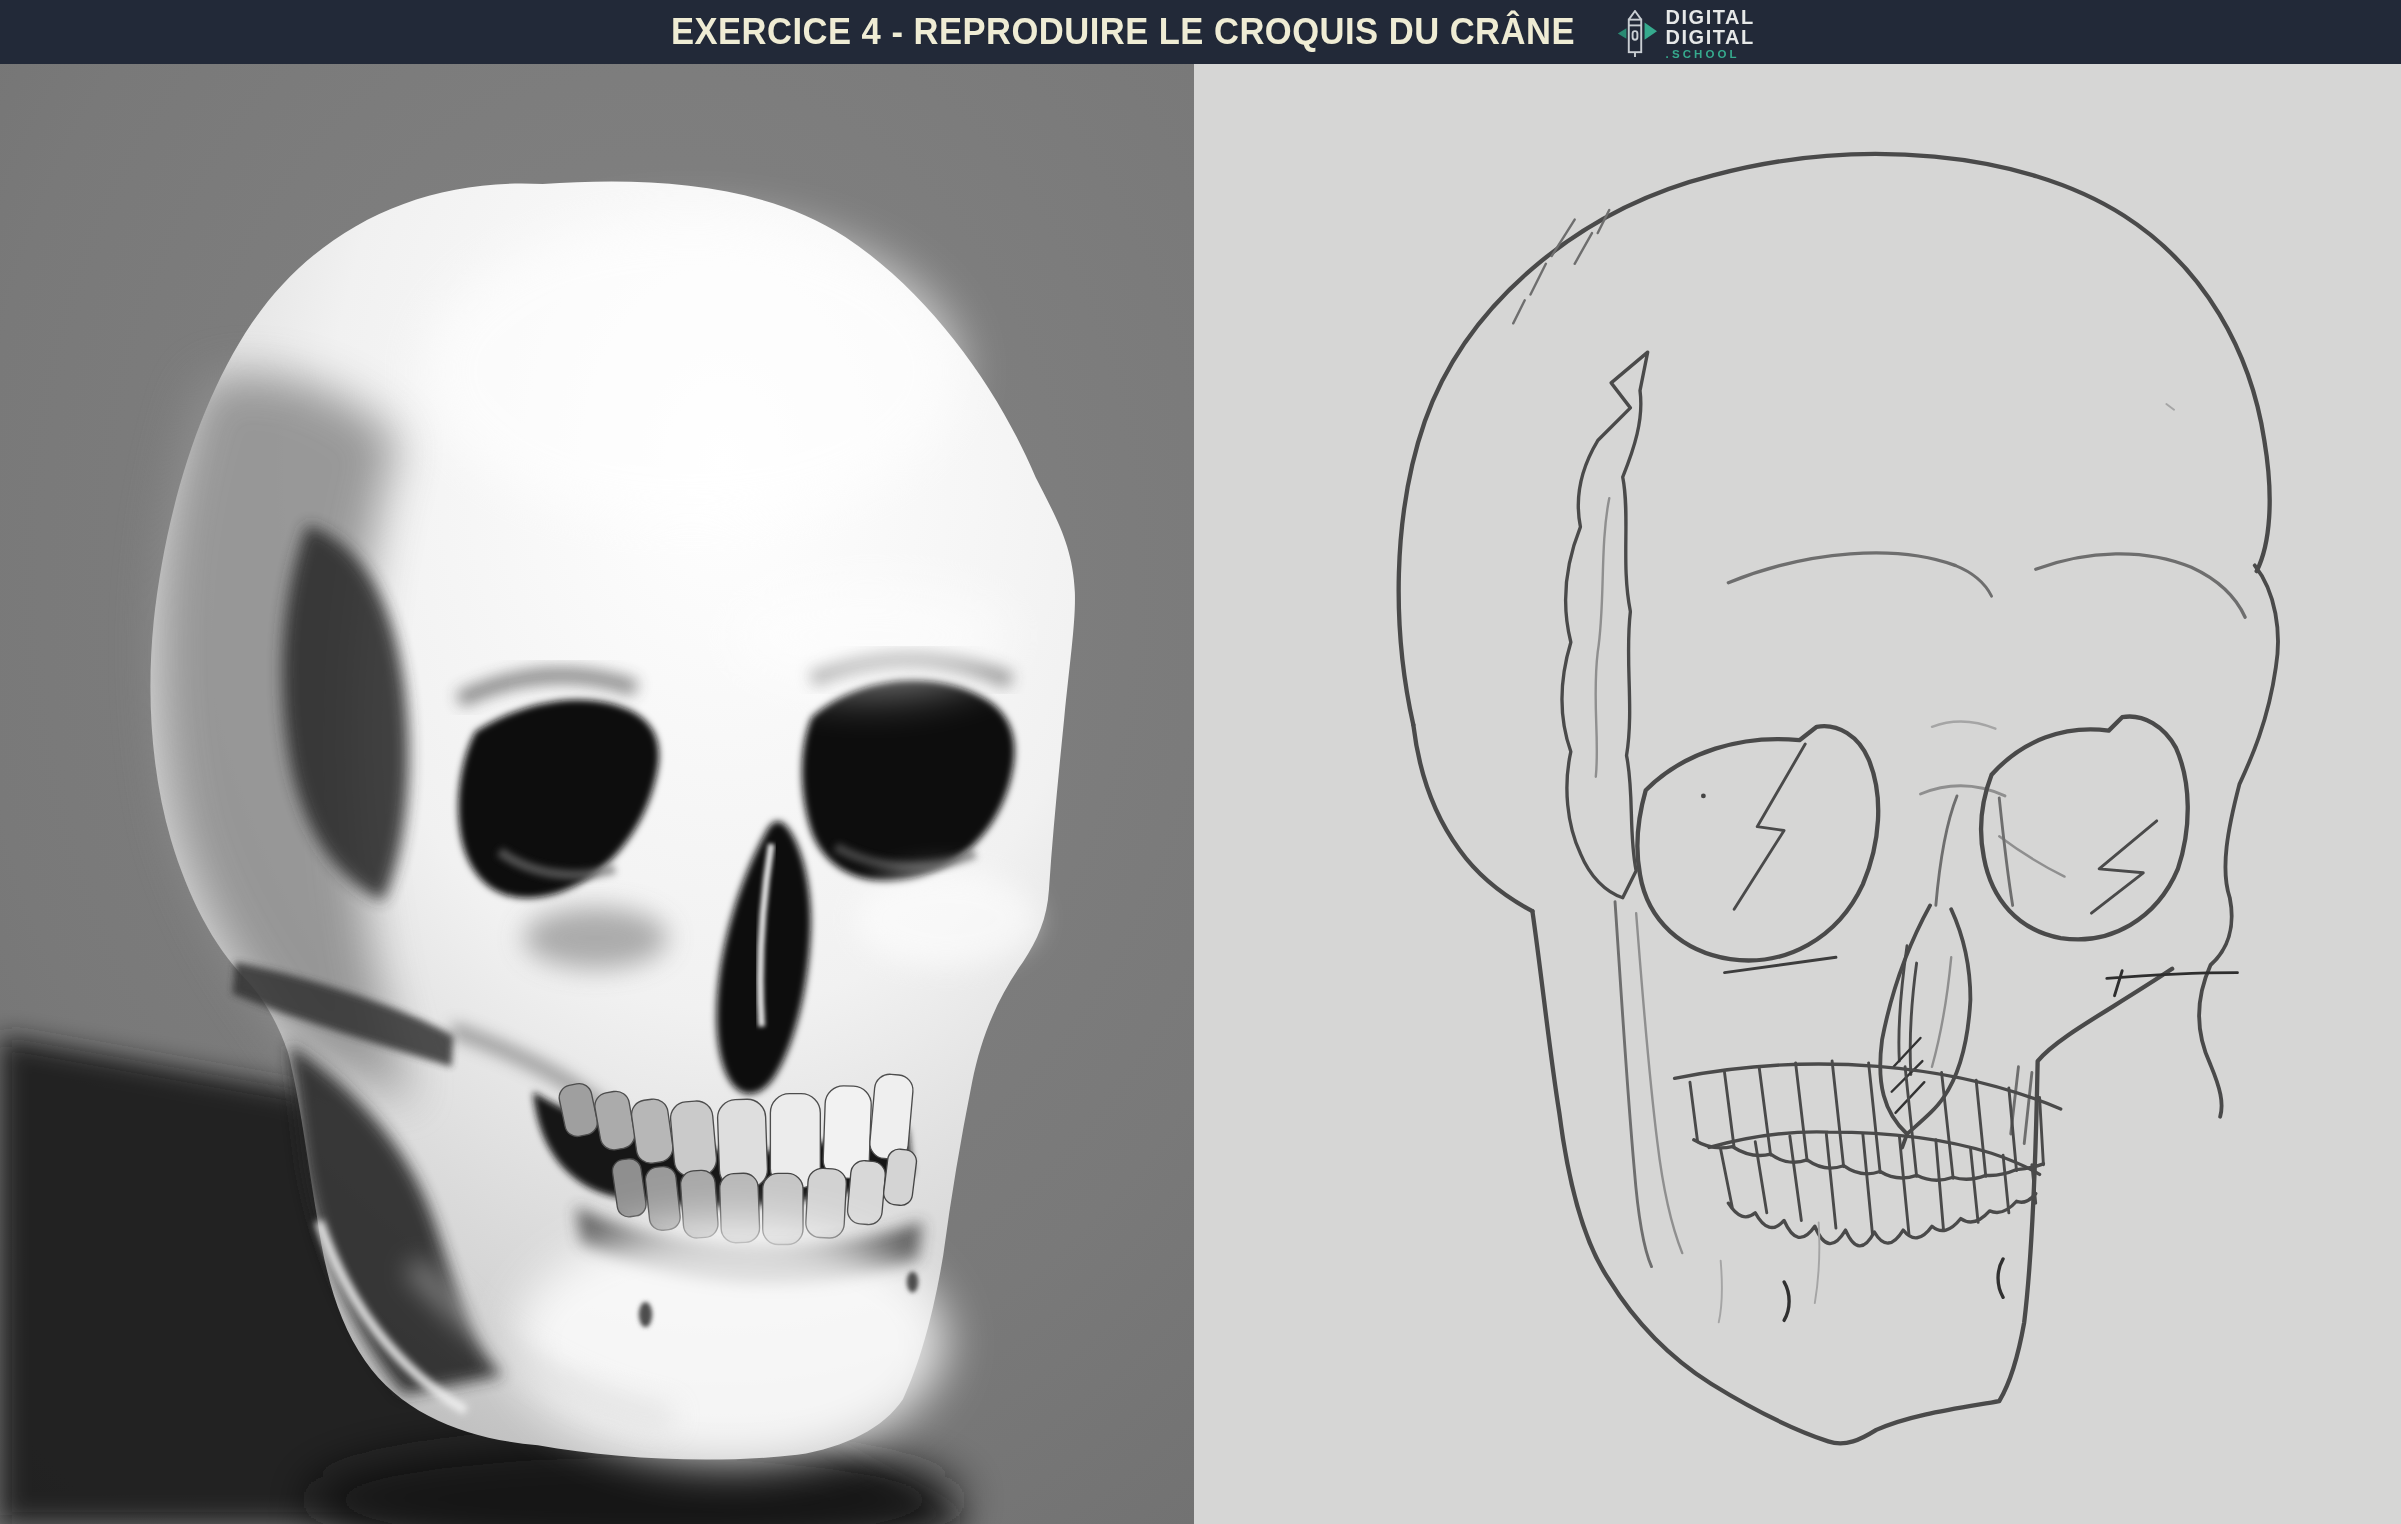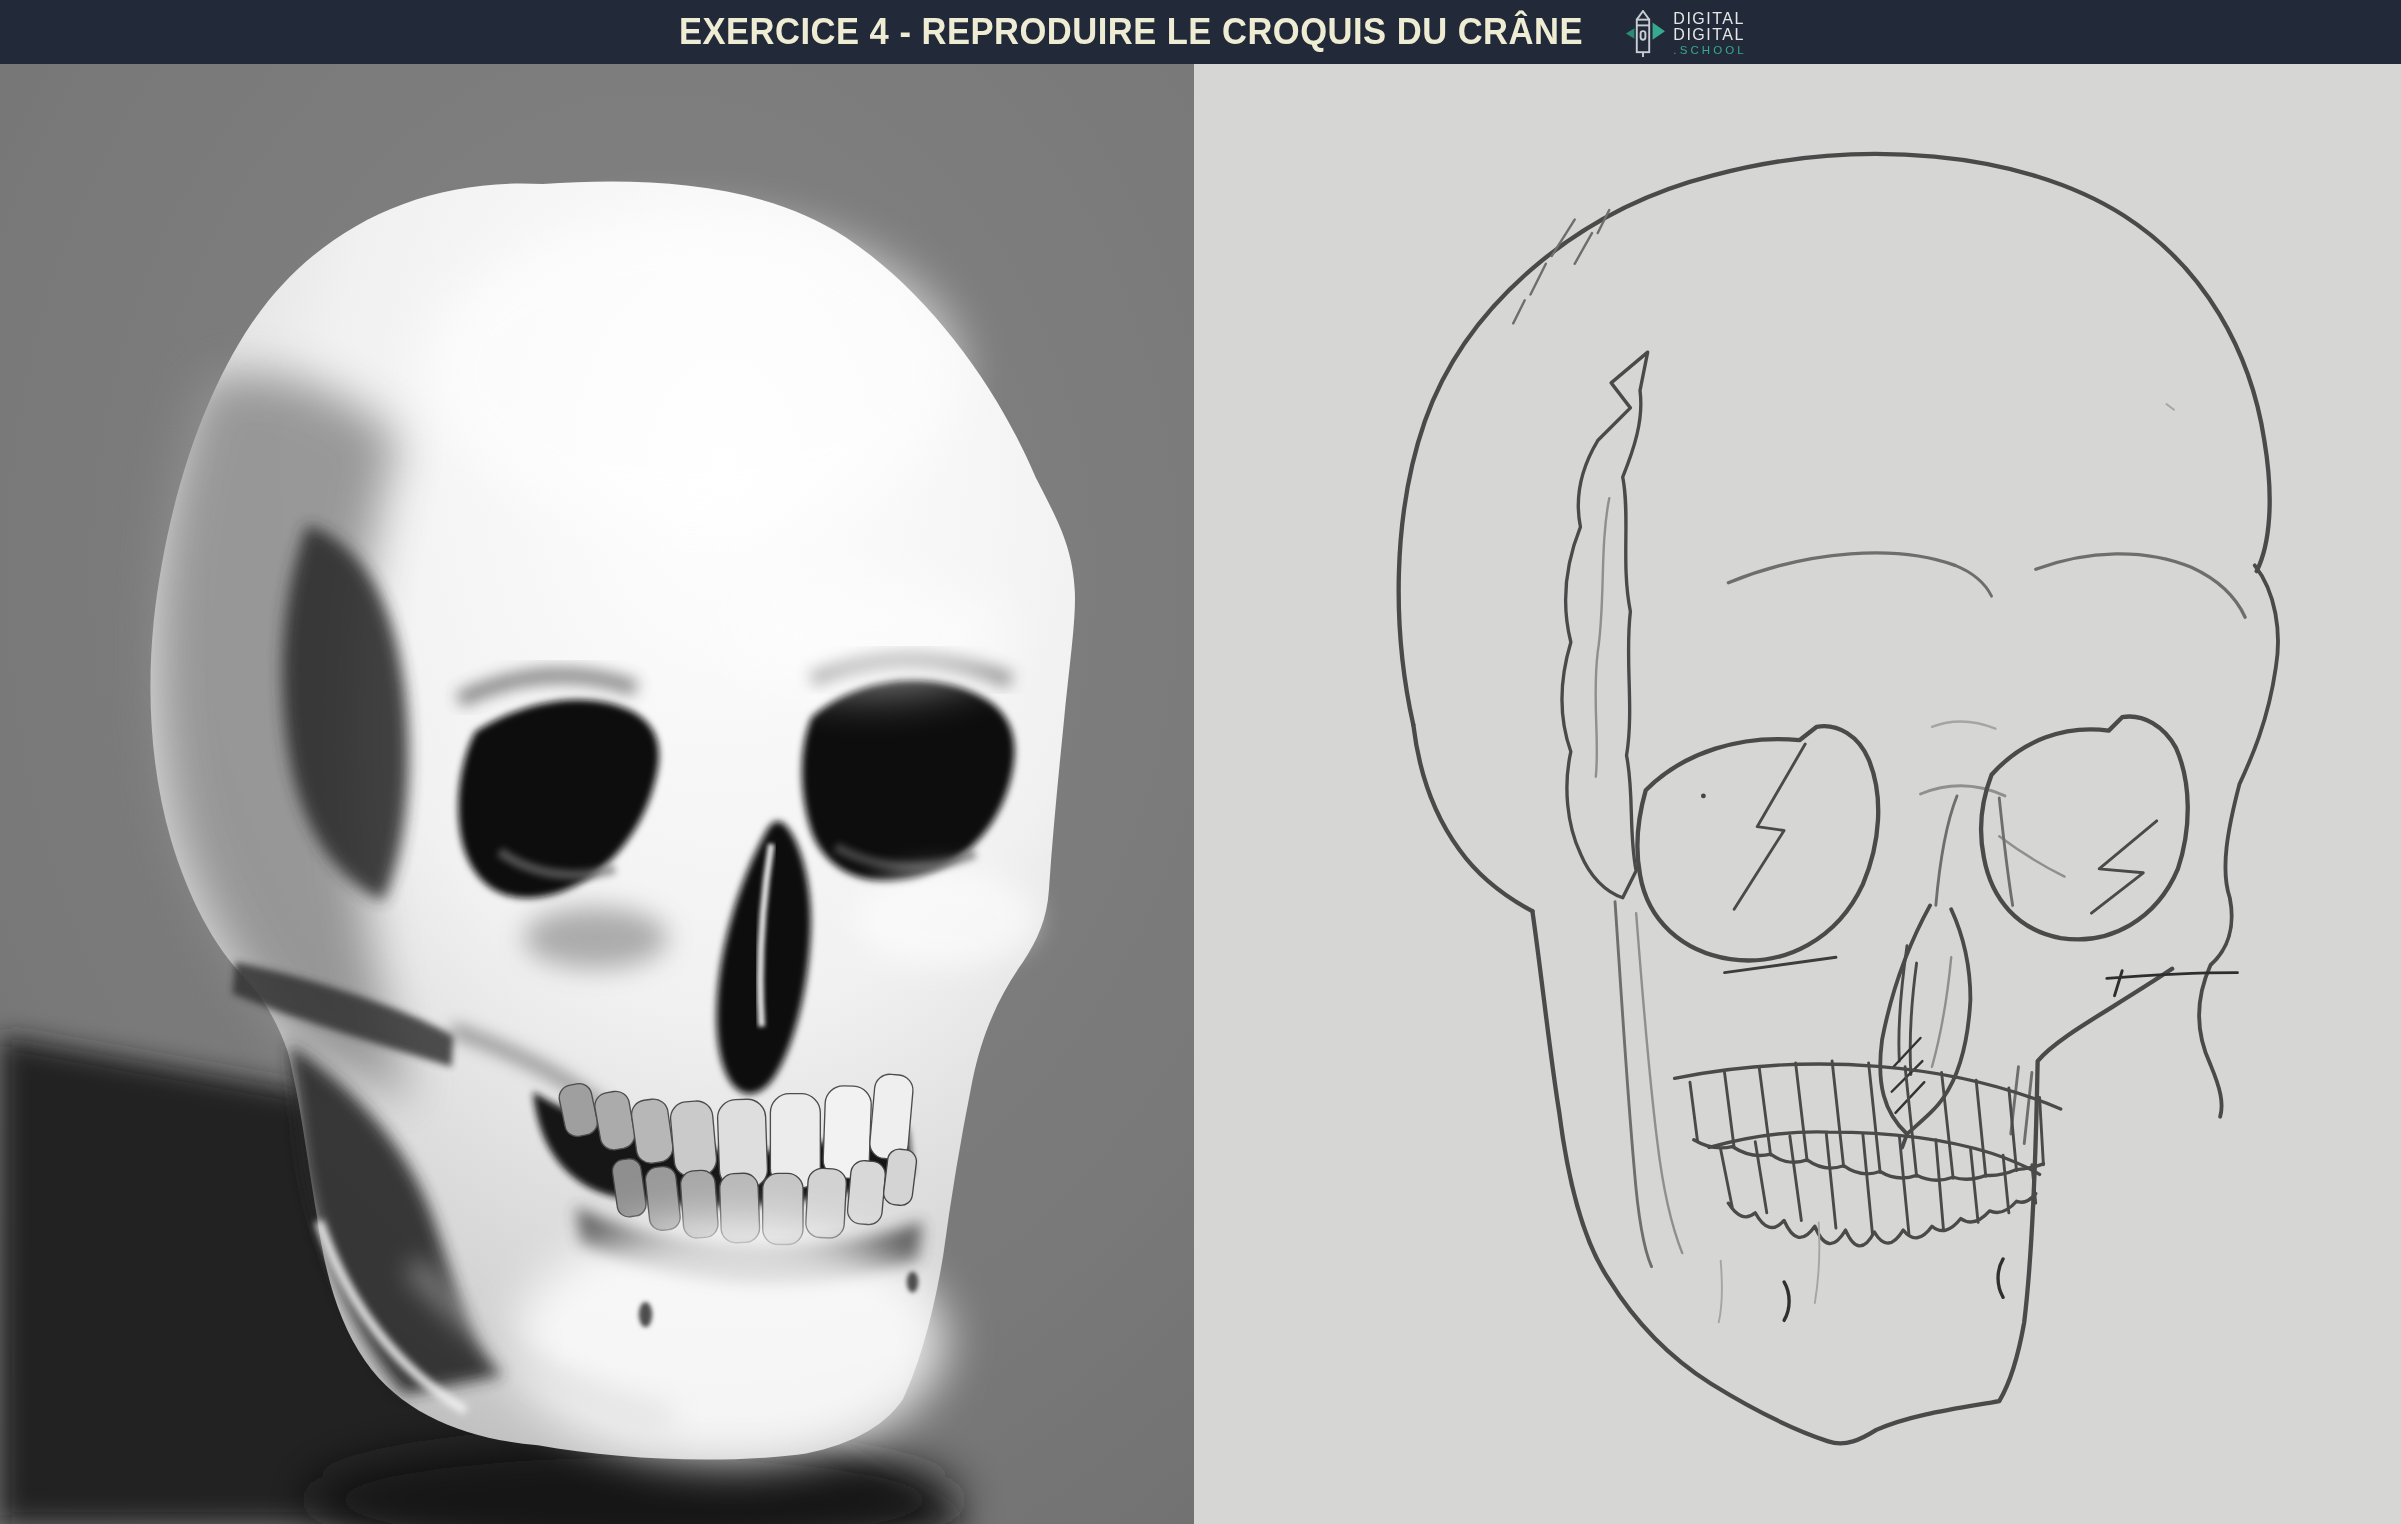--- a/index.html
+++ b/index.html
@@ -5,22 +5,22 @@
   :root{
     --header-bg:#222938; --title-text:#efecd4; --logo-accent:#36aa8e; --logo-text:#e6e8e8;
     --left-panel-bg:#7a7a7a; --right-panel-bg:#d6d6d5; --sketch-line:#4a4a4a; --shadow:#1a1a1a;
   }
   *{margin:0;padding:0;box-sizing:border-box}
   html,body{width:2402px;height:1525px;overflow:hidden;background:#000;font-family:"Liberation Sans",sans-serif}
   .header{height:64px;width:100%;background:var(--header-bg);display:flex;align-items:center;justify-content:center;padding:0 21px 0 45px}
   .title{color:var(--title-text);font-size:36px;font-weight:bold;letter-spacing:0.5px;transform:scaleX(.96);transform-origin:left center;white-space:nowrap}
   .logo{display:flex;align-items:center;gap:8.6px;margin-top:3.8px}
   .logo-text{display:flex;flex-direction:column;line-height:1.02}
-  .logo-line{color:var(--logo-text);font-size:16px;font-weight:normal;letter-spacing:1.5px}
-  .logo-school{color:var(--logo-accent);font-size:11.5px;font-weight:normal;letter-spacing:3.1px;margin-top:1.9px}
+  .logo-line{color:var(--logo-text);font-size:20px;font-weight:bold;letter-spacing:1.5px}
+  .logo-school{color:var(--logo-accent);font-size:11.5px;font-weight:bold;letter-spacing:3.1px;margin-top:1.9px}
   .main{display:flex;height:1460px;width:100%}
   .panel-left{width:1194px;height:1460px;background:var(--left-panel-bg);position:relative}
   .panel-right{width:1208px;height:1460px;background:var(--right-panel-bg);position:relative}
   svg{display:block}
   .s-dark{stroke:var(--sketch-line)}
   .s-mid{stroke:#6e6e6e}
   .s-light{stroke:#8f8f8f}
   .s-faint{stroke:#a5a5a5}
   .sk{fill:none;stroke-linecap:round;stroke-linejoin:round}
 </style>

